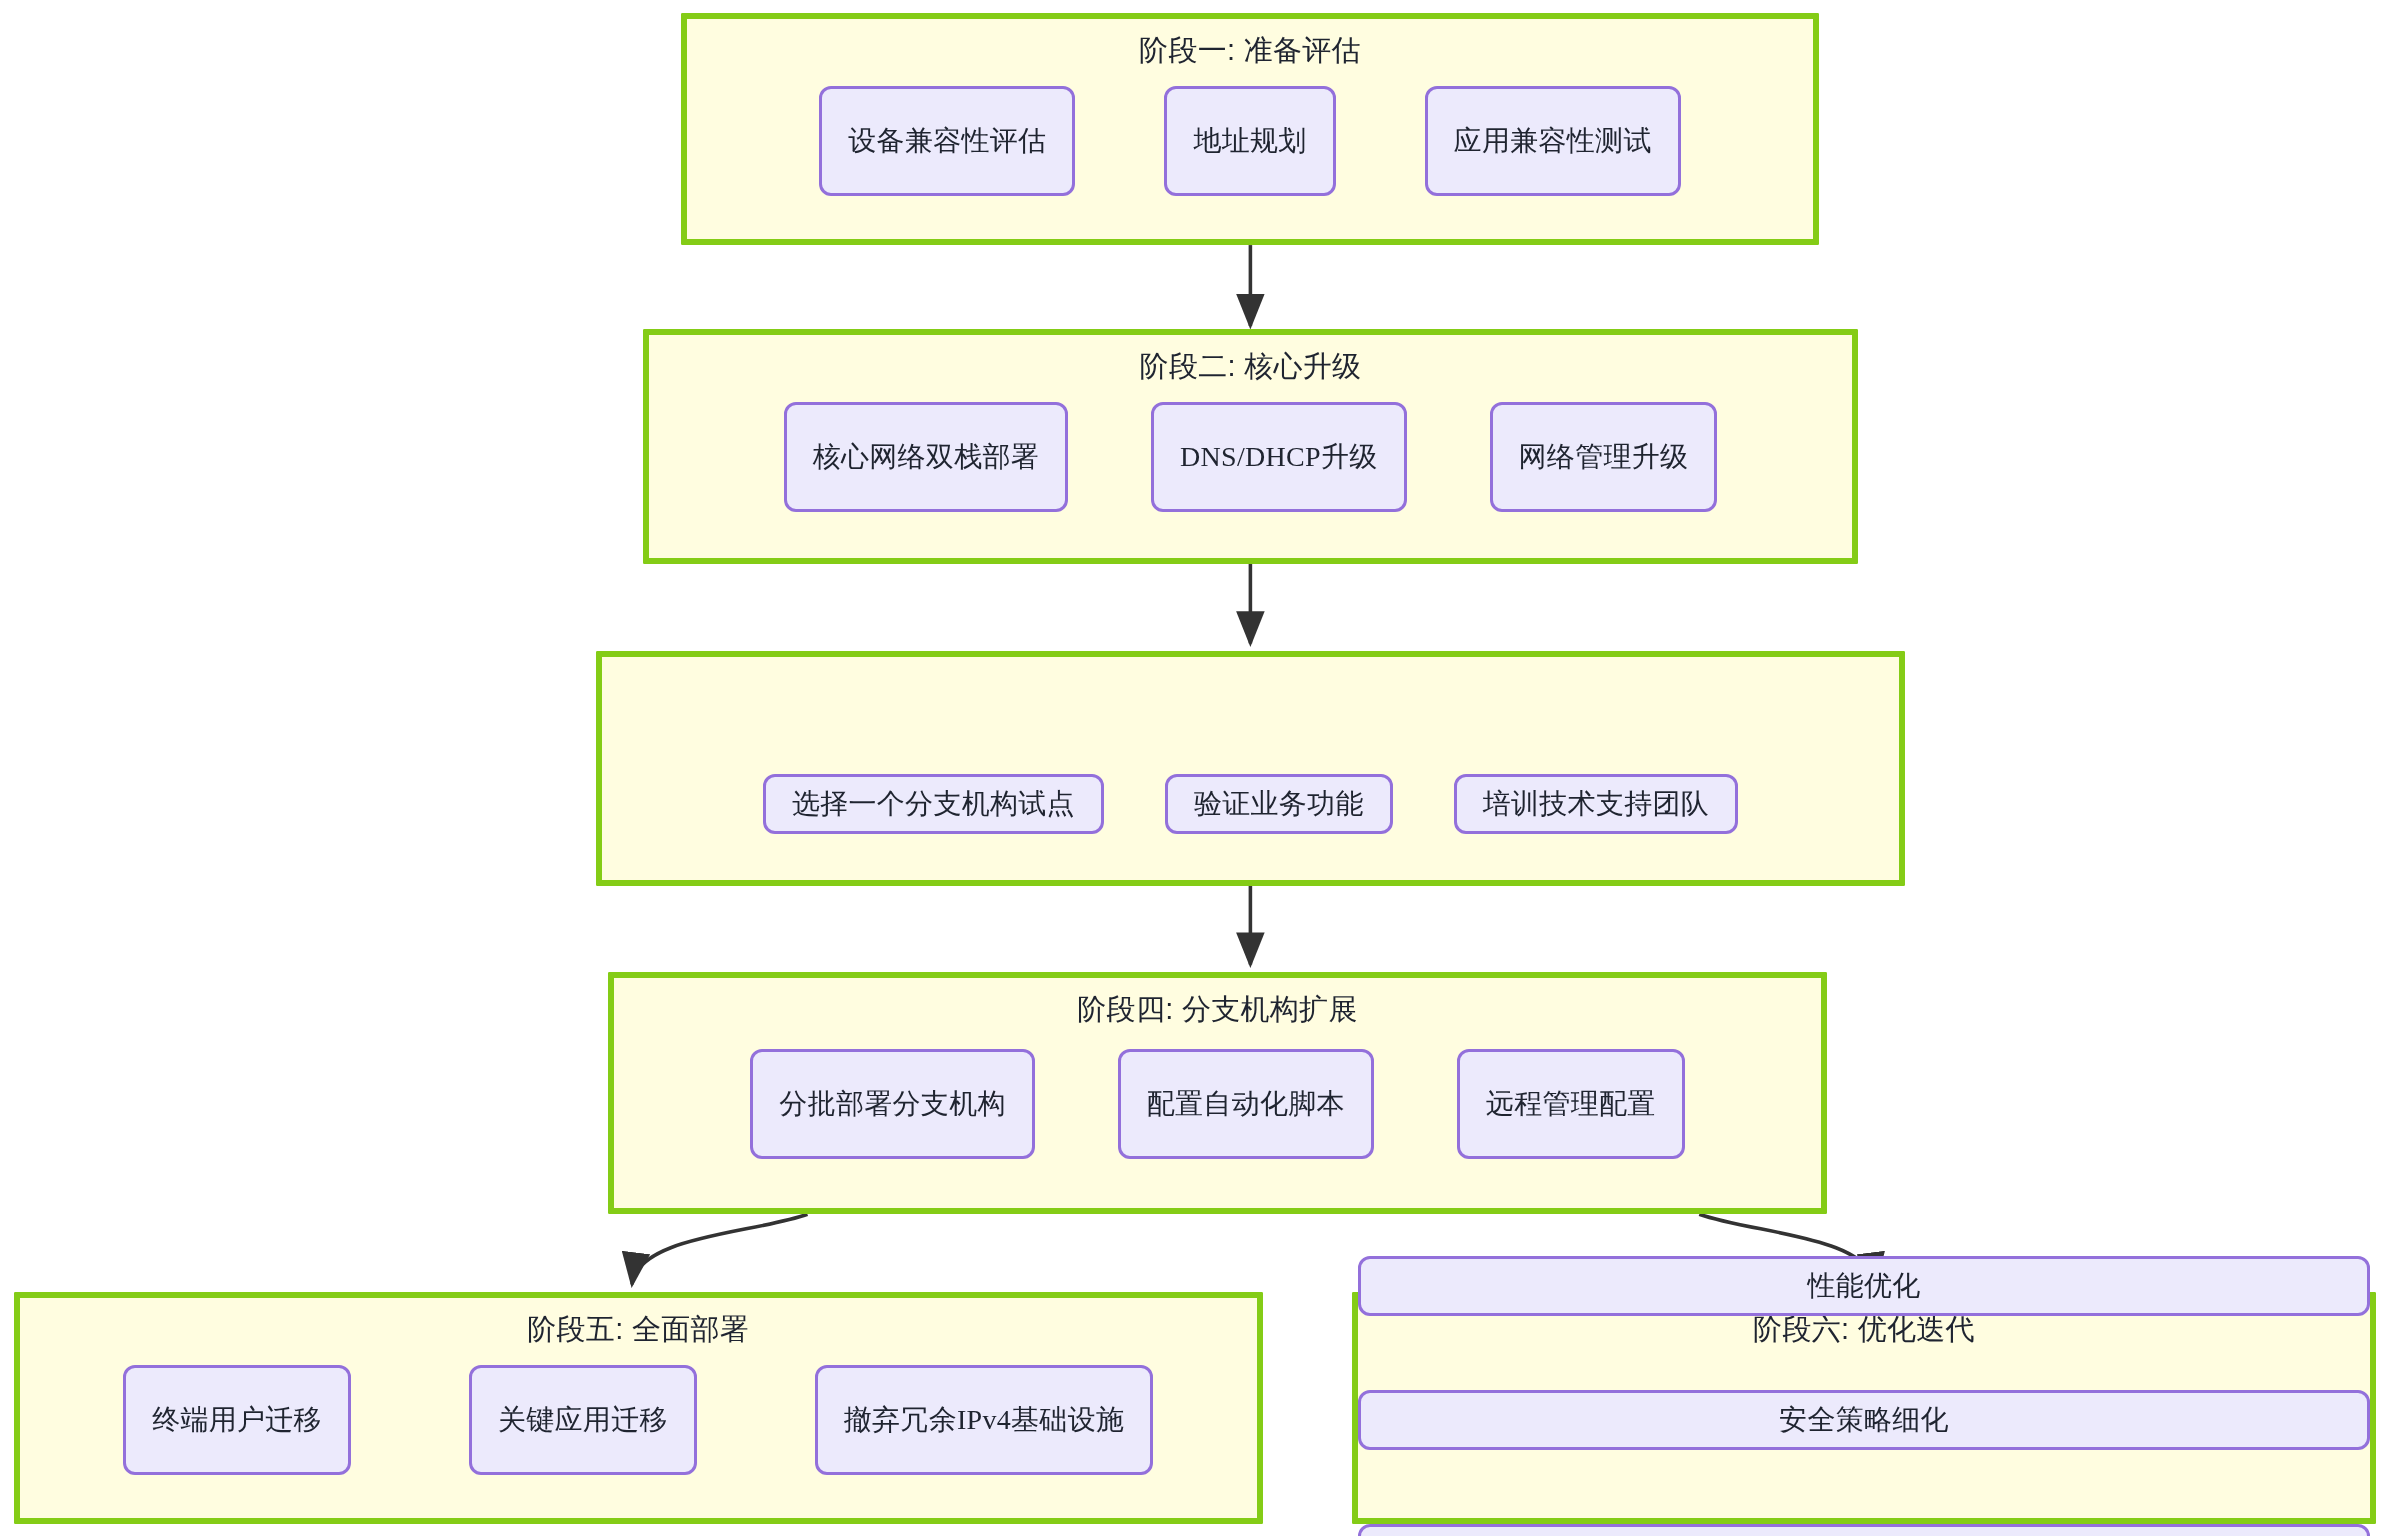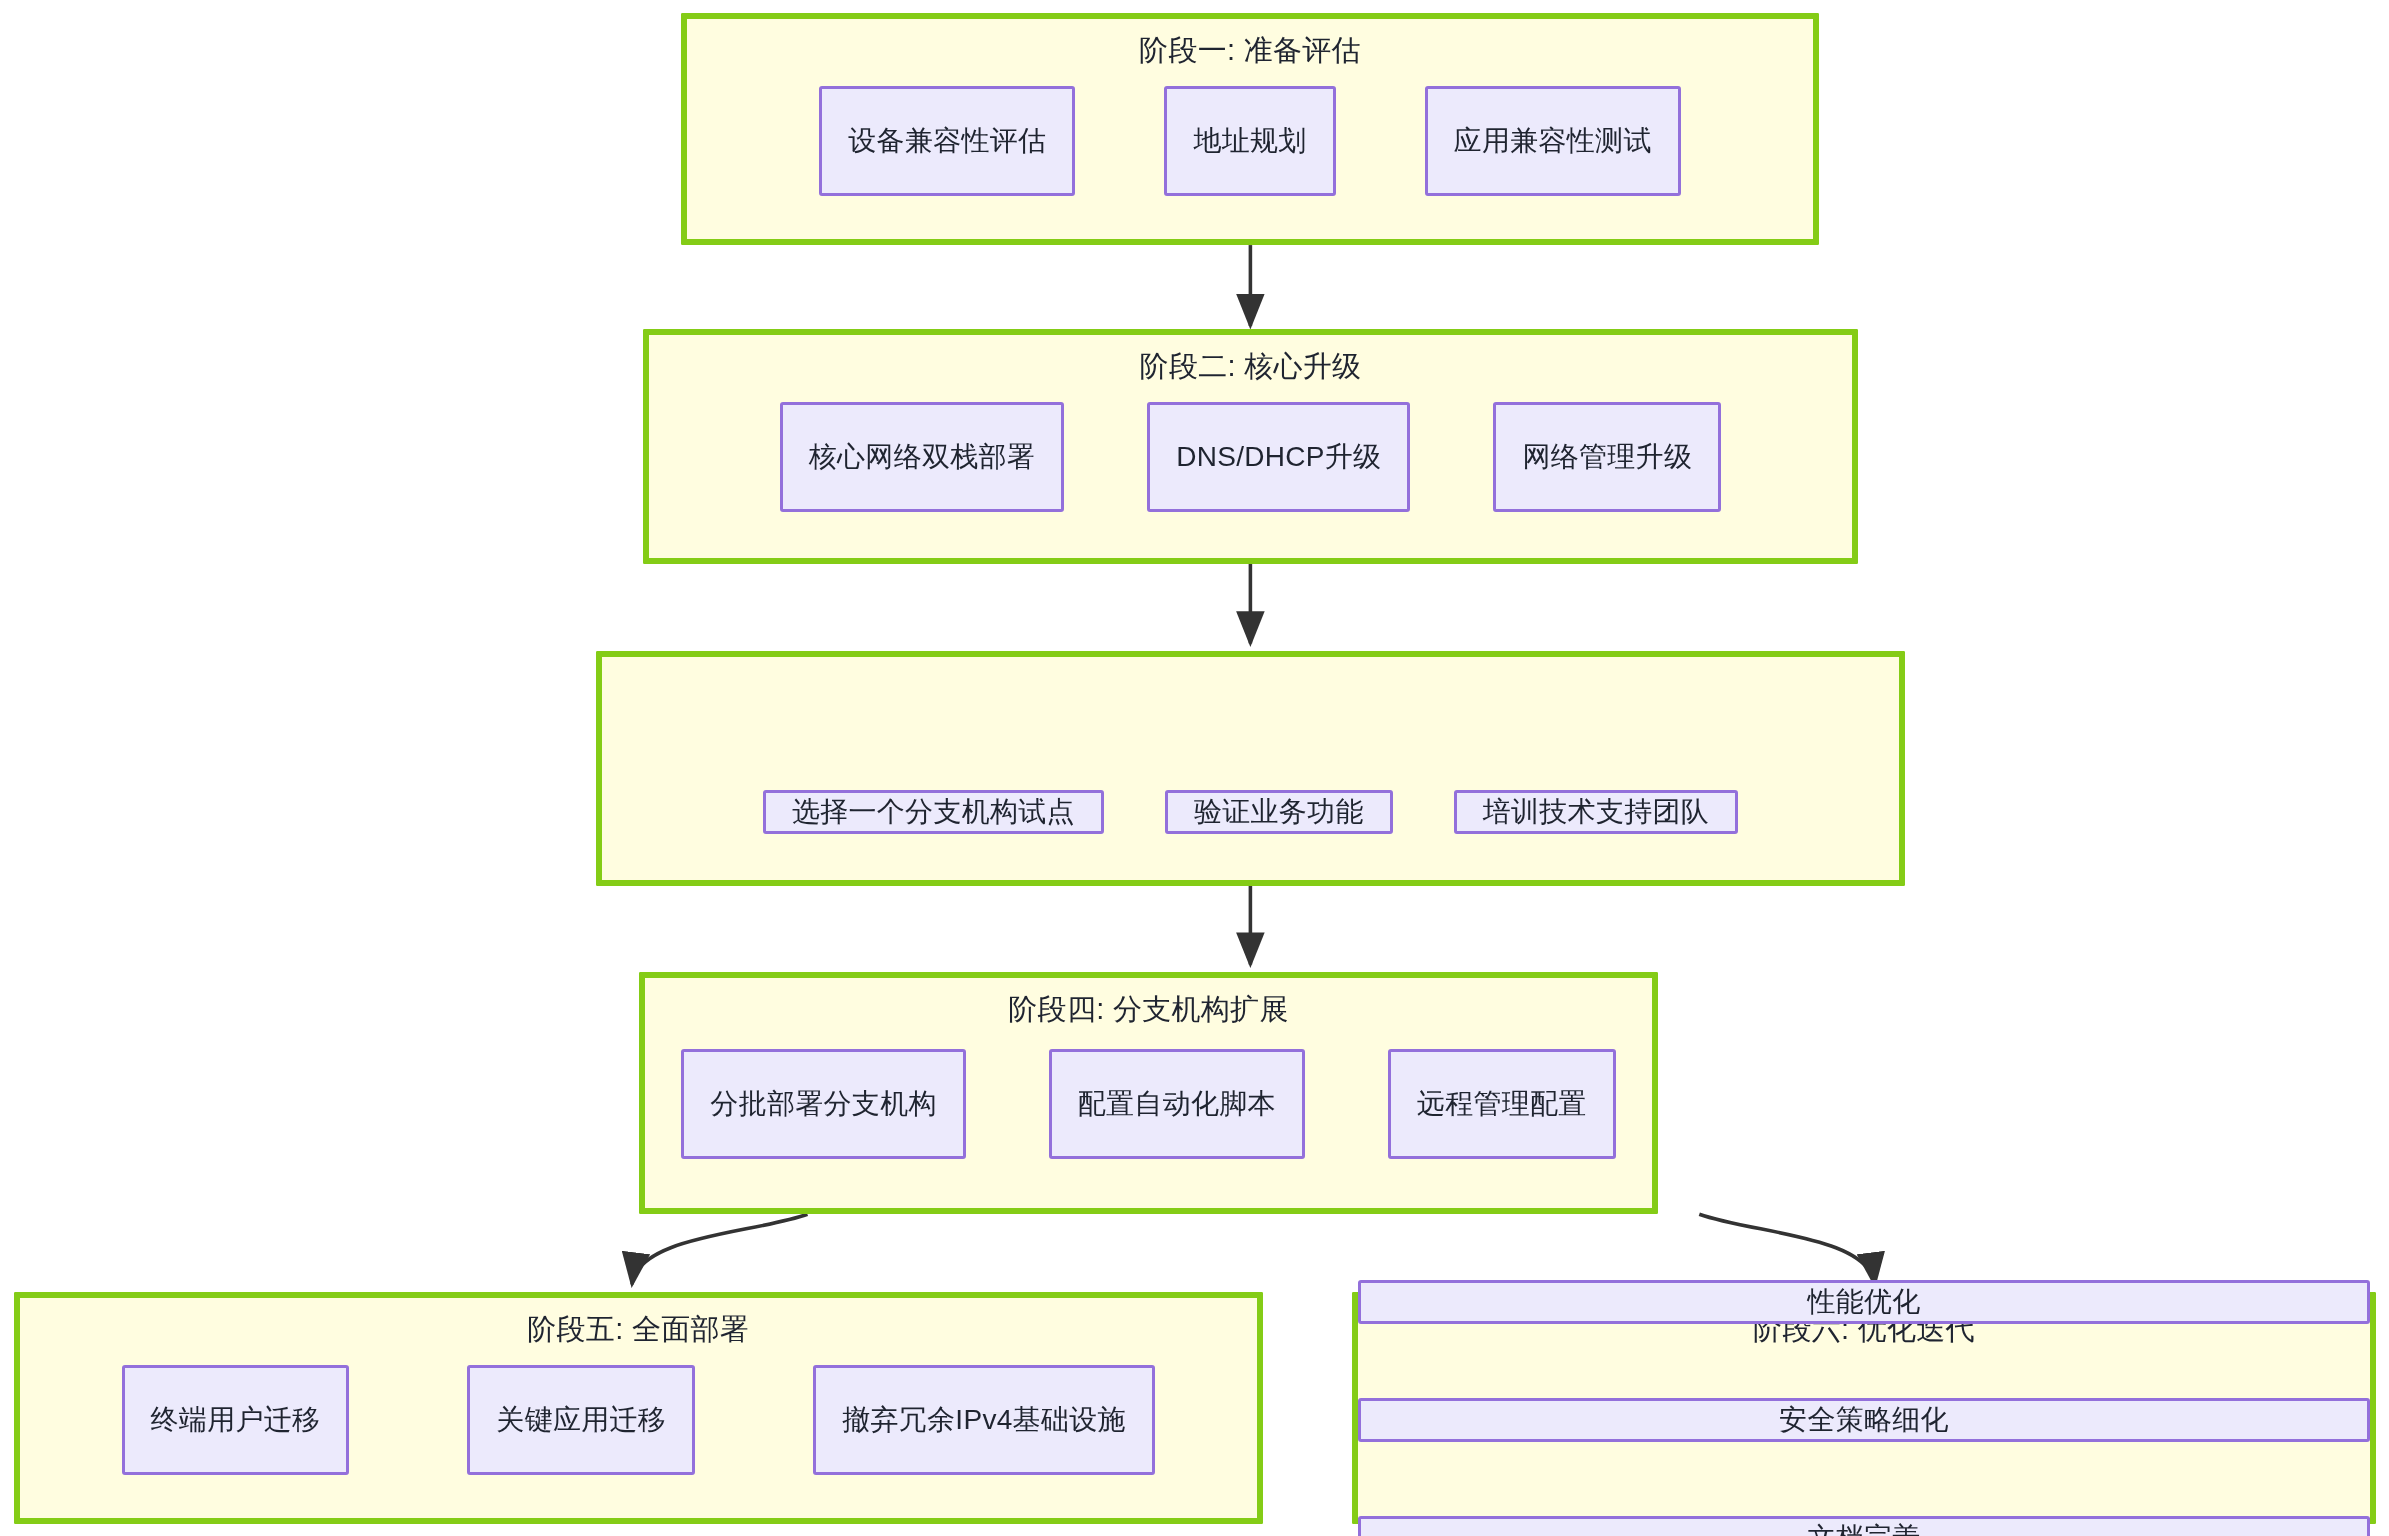--- a/index.html
+++ b/index.html
@@ -49,29 +49,30 @@
     left: 0;
     right: 0;
     display: flex;
     justify-content: center;
     align-items: stretch;
   }
   .node {
     box-sizing: border-box;
     background: #eceafc;
     border: 3.6px solid #9370db;
-    border-radius: 3px;
+    border-radius: 12px;
     display: flex;
     align-items: center;
     justify-content: center;
     font-size: 28px;
     color: #1f2430;
     white-space: nowrap;
-    padding: 0 26px;
+    padding: 8px 26px;
     letter-spacing: 0.3px;
+    font-family: Liberation Serif, serif;
   }
 </style>
 </head>
 <body>
 
 <div id="canvas">
 
   <svg id="edges" viewBox="0 0 4018 2583" xmlns="http://www.w3.org/2000/svg">
     <defs>
       <marker id="arrowhead" markerWidth="10" markerHeight="8" refX="9" refY="4" orient="auto" markerUnits="strokeWidth">
@@ -109,21 +110,21 @@
   </div>
 
   <div class="phase" style="left:596px; top:651px; width:1309px; height:235px;">
     <div class="nodes" style="top:67px; height:110px; gap:61px;align-items:flex-end;">
       <div class="node">选择一个分支机构试点</div>
       <div class="node">验证业务功能</div>
       <div class="node">培训技术支持团队</div>
     </div>
   </div>
 
-  <div class="phase" style="left:639px; top:972px; width:1019px; height:242px;">
+  <div class="phase" style="left:608px; top:972px; width:1219px; height:242px;">
     <div class="phase-title">阶段四: 分支机构扩展</div>
     <div class="nodes" style="top:71px; height:110px; gap:83px;">
       <div class="node">分批部署分支机构</div>
       <div class="node">配置自动化脚本</div>
       <div class="node">远程管理配置</div>
     </div>
   </div>
 
   <div class="phase" style="left:13.7px; top:1292px; width:1249px; height:232px;">
     <div class="phase-title">阶段五: 全面部署</div>

